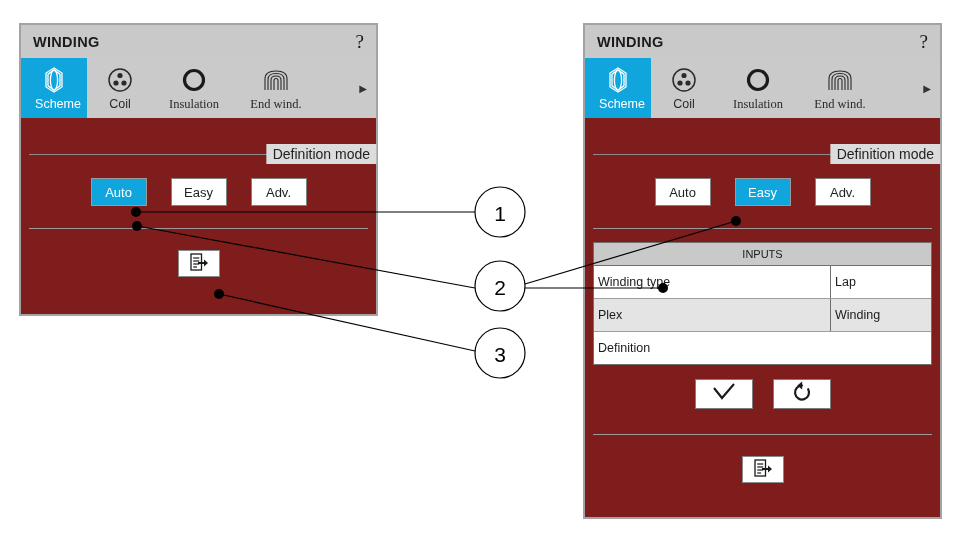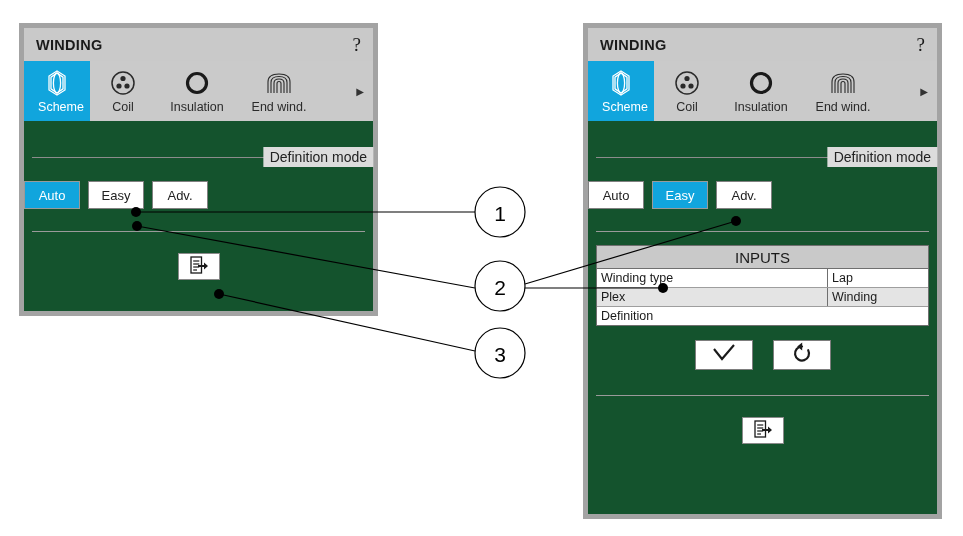--- a/index.html
+++ b/index.html
@@ -2,21 +2,21 @@
 <html><head>
 <meta charset="utf-8">
 <style>
   html,body{margin:0;padding:0;background:#ffffff;}
   body{
     width:963px;height:536px;position:relative;overflow:hidden;
     font-family:"Liberation Sans","DejaVu Sans",sans-serif;
     -webkit-font-smoothing:antialiased;
   }
   .panel{
-    position:absolute;background:#14532d;border:5px solid #a3a3a3;
+    position:absolute;background:#7f1d1d;border:2px solid #a3a3a3;
     box-sizing:border-box;
   }
   #panel-left{left:19px;top:23px;width:359px;height:293px;}
   #panel-right{left:583px;top:23px;width:359px;height:496px;}
 
   
   .titlebar{
     position:relative;height:33px;background:#c9c9c9;
     display:flex;align-items:center;box-sizing:border-box;padding:0 10px 0 12px;
   }
@@ -25,21 +25,21 @@
     margin-left:auto;font-size:19px;color:#1a1a1a;line-height:1;
     font-family:"Liberation Serif",serif;padding-right:2px;
   }
 
   
   .tabstrip{position:relative;height:60px;background:#cacaca;display:flex;align-items:stretch;}
   .tab{
     width:66px;display:flex;flex-direction:column;align-items:center;
     justify-content:flex-start;padding-top:6px;box-sizing:border-box;position:relative;
   }
-  .tab.wide{width:82px;}
+  .tab.wide{width:82px;font-family:Liberation Serif, serif;}
   .tab.active{background:#11a5dd;}
   .tab-icon{height:32px;display:flex;align-items:center;justify-content:center;}
   .tab-label{font-size:12.5px;color:#2a2a2a;margin-top:1px;white-space:nowrap;}
   .tab.active .tab-label{color:#ffffff;margin-left:8px;}
   .tab-arrow{
     margin-left:auto;align-self:center;padding-right:9px;font-size:10px;color:#333;
   }
 
   
   .panel-body{position:relative;}
@@ -48,21 +48,21 @@
   .group{position:relative;margin-top:26px;height:auto;}
   .group-line{
     position:absolute;left:8px;right:8px;top:10px;height:1px;background:#8c8c8c;
   }
   .group-title{
     position:relative;text-align:center;font-size:14px;color:#222;
     background:#dcdcdc;display:inline-block;padding:0 6px;left:50%;
     transform:translateX(-50%);line-height:20px;
   }
   .seg-row{
-    display:flex;gap:8px;margin-top:14px;
+    display:flex;justify-content:center;gap:24px;margin-top:14px;
   }
   .seg-btn{
     width:56px;height:28px;border:1px solid #808080;background:#ffffff;
     display:flex;align-items:center;justify-content:center;
     font-size:13px;color:#222;box-sizing:border-box;
   }
   .seg-btn.sel{background:#11a5dd;border-color:#9a9a9a;color:#ffffff;}
 
   .hr{height:1px;background:#9a9a9a;margin:0 8px;}
 
@@ -73,23 +73,23 @@
   }
   .center-row{display:flex;justify-content:center;}
 
   
   .table-wrap{
     margin:0 8px;border:1px solid #6f6f6f;box-sizing:border-box;background:#fff;
   }
   .tbl-head{
     position:relative;background:#c9c9c9;border-bottom:1px solid #6f6f6f;
     height:22px;display:flex;align-items:center;justify-content:center;
-    font-size:15px;color:#1a1a1a;
-  }
-  .tbl-row{display:flex;height:18px;font-size:12.5px;color:#1a1a1a;}
+    font-size:11px;color:#1a1a1a;
+  }
+  .tbl-row{display:flex;height:32px;font-size:12.5px;color:#1a1a1a;}
   .tbl-row.alt{background:#e4e4e4;}
   .tbl-row .c1{flex:1;padding-left:4px;display:flex;align-items:center;
     border-right:1px solid #6f6f6f;box-sizing:border-box;}
   .tbl-row .c2{width:100px;padding-left:4px;display:flex;align-items:center;box-sizing:border-box;}
   .tbl-row + .tbl-row{border-top:1px solid #9e9e9e;text-align:center;}
 
   .action-row{display:flex;justify-content:center;gap:20px;margin-top:14px;}
   .act-btn{
     width:58px;height:30px;border:1px solid #7d7d7d;background:#ffffff;
     display:flex;align-items:center;justify-content:center;box-sizing:border-box;

